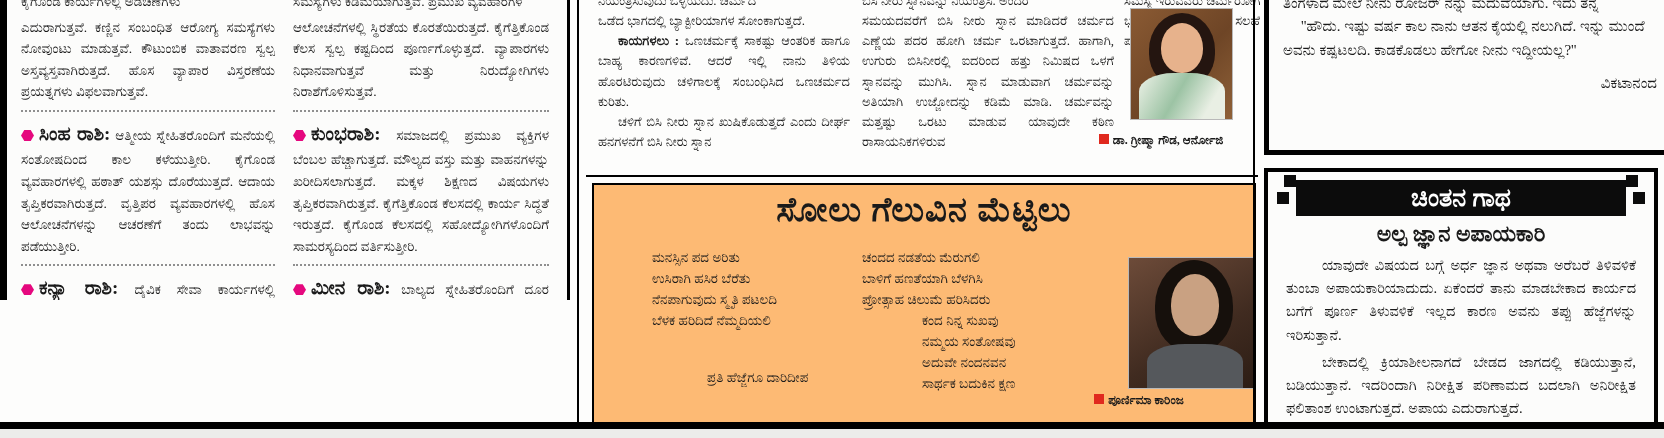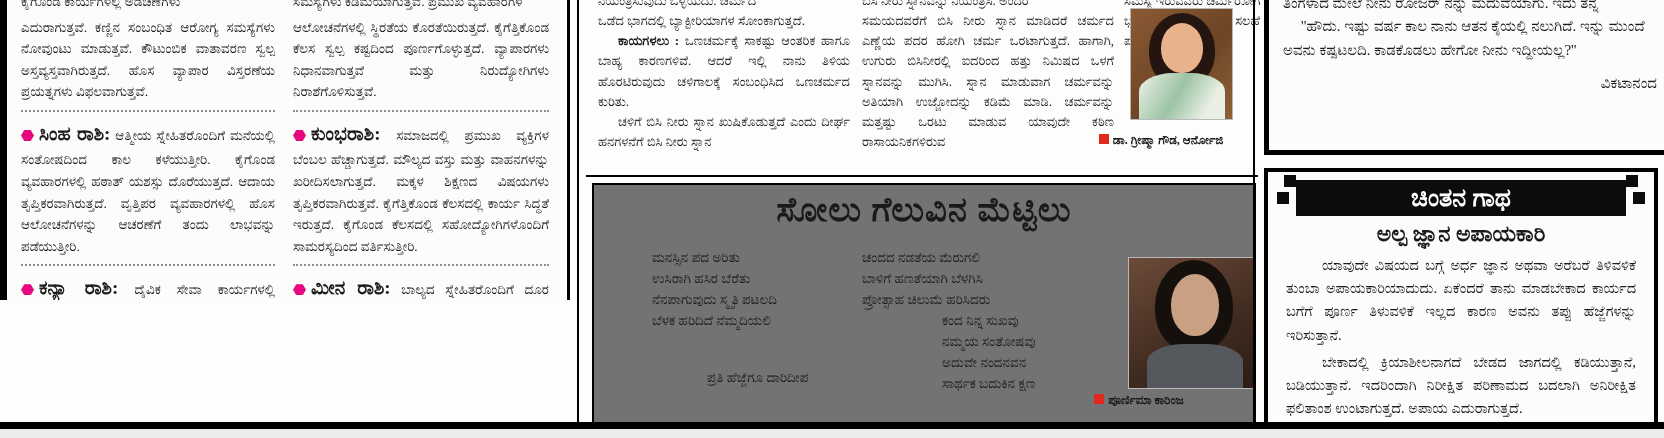--- a/index.html
+++ b/index.html
@@ -47,29 +47,29 @@
   .ph-greeshma .torso{left:8px;top:64px;width:86px;height:46px;
     background:linear-gradient(120deg,#eef2e8 0%,#9cc3a4 45%,#e9efe4 80%);}
   .bl-greeshma{left:1062px;top:133px;width:198px;text-align:center;}
   .ph-poornima{left:1128px;top:257px;width:124px;height:130px;
     background:linear-gradient(150deg,#6d4b39 0%,#402b20 60%,#2c1d15 100%);}
   .ph-poornima .hair{left:26px;top:2px;width:78px;height:92px;background:#16100c;}
   .ph-poornima .face{left:42px;top:16px;width:48px;height:62px;background:#c9a182;}
   .ph-poornima .torso{left:18px;top:86px;width:96px;height:44px;background:#55585c;}
   .bl-poornima{left:1026px;top:393px;width:226px;text-align:center;}
   
-  .box-poem{left:592px;top:183px;width:660px;height:239px;background:#737373;
+  .box-poem{left:592px;top:183px;width:660px;height:239px;background:#fdba74;
     border:2px solid #000;overflow:hidden;}
   .poem-title{position:absolute;left:0;top:6px;width:100%;text-align:center;
     font-size:34px;font-weight:bold;letter-spacing:1px;}
   .poem-col{position:absolute;top:62px;font-size:13.5px;line-height:21px;}
   .poem-col1{left:58px;}
   .poem-col2{left:268px;}
   .poem-line.ind1{margin-left:55px;margin-top:36px;}
-  .poem-line.ind2{margin-left:80px;}
+  .poem-line.ind2{margin-left:60px;}
   
   .box-anec{left:1264px;top:-12px;width:380px;height:158px;background:#fcfcfb;
     border-left:5px solid #000;border-right:3px solid #000;border-bottom:5px solid #000;
     overflow:hidden;padding:4px 12px 0 14px;font-size:15px;line-height:1.55;}
   .an-ind{text-indent:18px;}
   .an-sig{text-align:right;font-weight:normal;margin-top:10px;padding-right:6px;}
   
   .box-chint{left:1264px;top:168px;width:386px;height:250px;background:#fcfcfb;
     border:4px solid #000;overflow:hidden;}
   .ch-banner{position:relative;margin:8px auto 0;width:330px;height:36px;background:#0c0c0c;

